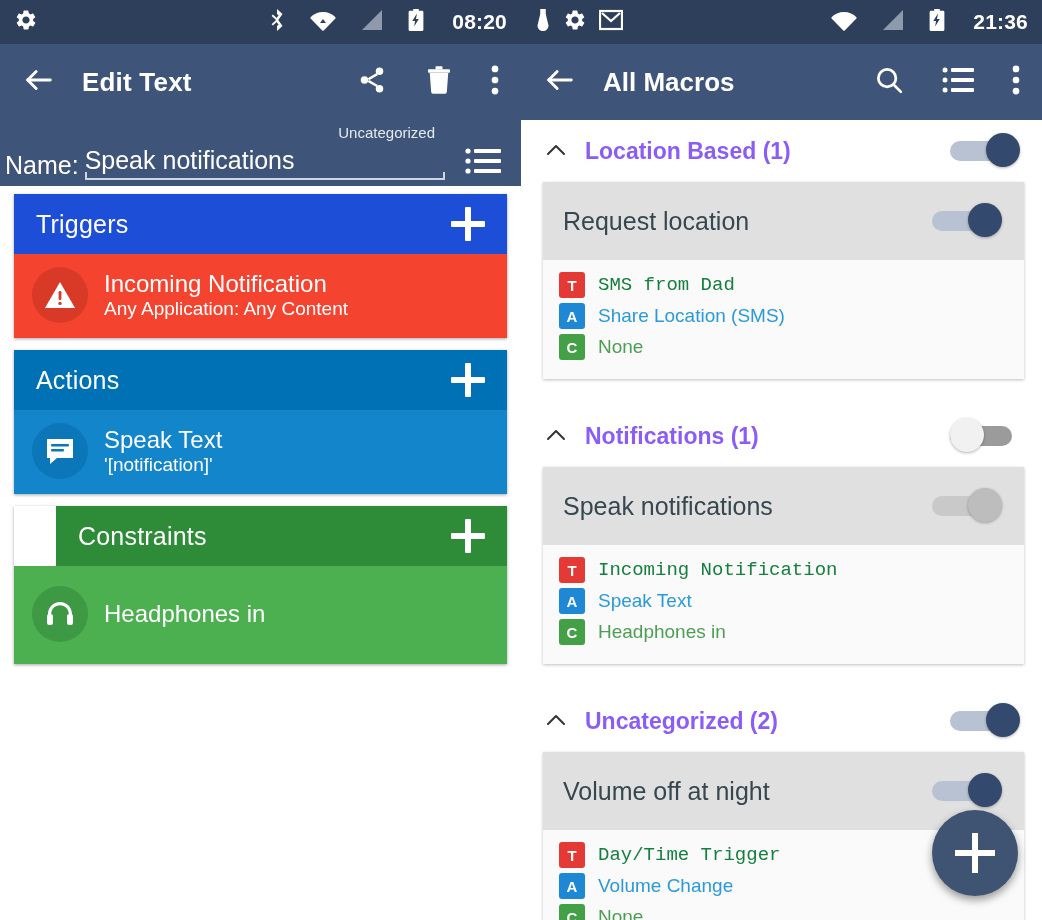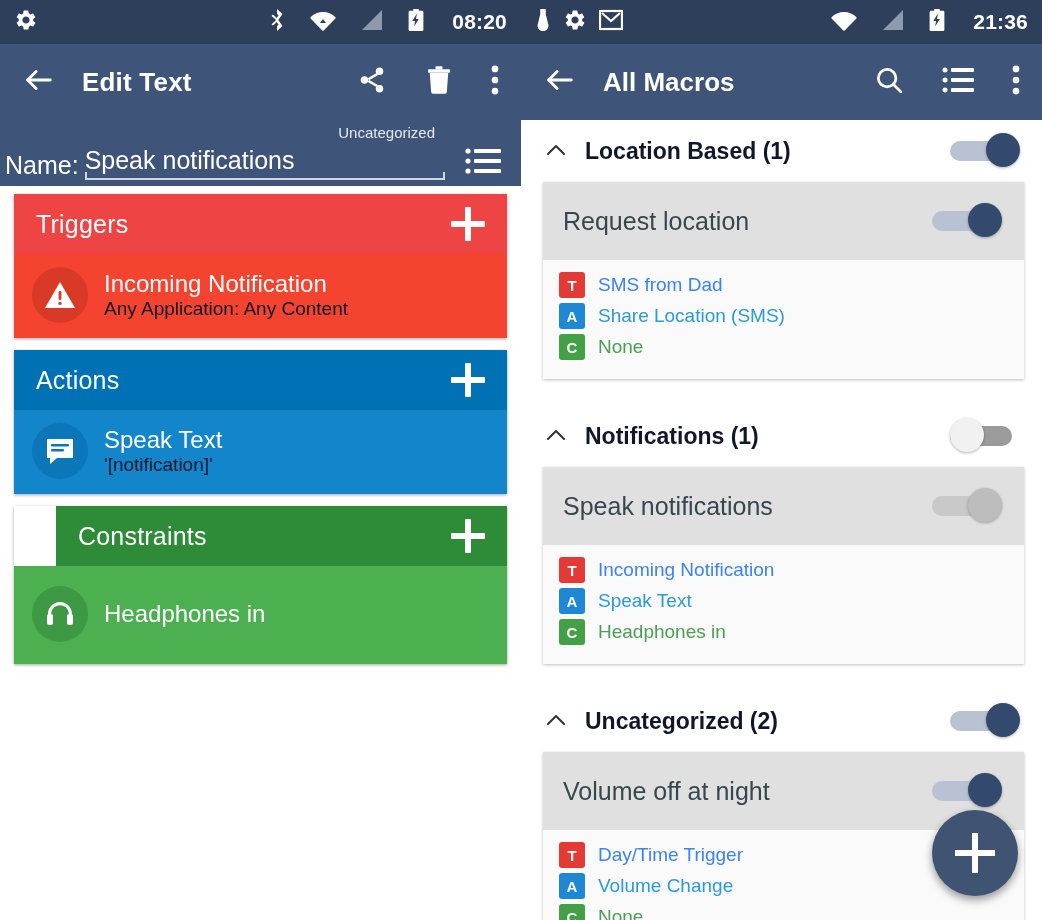--- a/index.html
+++ b/index.html
@@ -60,23 +60,23 @@
   .plus::before { left: 0; top: 14px; width: 34px; height: 6px; }
   .plus::after  { top: 0; left: 14px; height: 34px; width: 6px; }
 
   .card-item { display:flex; align-items:center; padding: 13px 18px 15px 18px; }
   .item-ico {
     width: 56px; height:56px; border-radius:50%; flex:0 0 auto;
     display:flex; align-items:center; justify-content:center; margin-right: 16px;
   }
   .item-txt { color:#fff; }
   .item-title { font-size: 24px; font-weight: 400; line-height: 1.15; }
-  .item-sub { font-size: 19px; font-weight: 400; margin-top: 4px; color:#0f172a; }
-
-  .card-triggers .card-head { background:#ef4444; }
+  .item-sub { font-size: 19px; font-weight: 400; margin-top: 4px; color:#ffffff; }
+
+  .card-triggers .card-head { background:#1d4ed8; }
   .card-triggers .card-item { background:#f4432f; }
   .card-triggers .item-ico { background:#d93a28; }
 
   .card-actions .card-head { background:#0071b5; }
   .card-actions .card-item { background:#1285cb; }
   .card-actions .item-ico { background:#0b76b8; }
 
   .card-constraints .card-head { background:#2e8b37;margin-left:42px; }
   .card-constraints .card-item { background:#4caf50; padding-top: 20px; padding-bottom: 22px; }
   .card-constraints .item-ico { background:#3d9943; }
@@ -85,21 +85,21 @@
   .panel-right { width: 521px; height:920px; position:relative; background:#ffffff; overflow:hidden; }
   .r-statusbar { height: 44px; background:#2e3f5c; display:flex; align-items:center; padding: 0 14px; color:#fff;justify-content:flex-end; }
   .r-appbar { height: 76px; background:#3e5478; display:flex; align-items:center; padding: 10px 22px; color:#fff; }
   .r-appbar-title { font-size: 26px; font-weight:700; margin-left: 26px; }
   .r-appbar-actions { margin-left:auto; display:flex; align-items:center; gap: 38px; }
 
   .macro-list { padding: 0 0 0 0; }
 
   .group-head { display:flex; align-items:center; height: 62px; padding: 0 22px 0 24px; }
   .chev { width: 22px; height: 22px; flex:0 0 auto; margin-right: 18px; }
-  .group-title { font-size: 23px; font-weight: 700; color:#0f172a; }
+  .group-title { font-size: 23px; font-weight: 700; color:#8b5cf6; }
 
   .toggle { margin-left:auto; width: 70px; height: 36px; position:relative; flex:0 0 auto; }
   .toggle .track { position:absolute; left:0; top: 8px; width: 62px; height: 20px; border-radius: 10px; }
   .toggle .knob { position:absolute; top:0; width: 34px; height: 34px; border-radius:50%; box-shadow: 0 1px 3px rgba(0,0,0,.3); }
   .toggle.on  .track { background:#b9c2d2; }
   .toggle.on  .knob  { right: 0; background:#34496e; }
   .toggle.off .track { background:#9b9b9b; }
   .toggle.off .knob  { left: 0; background:#f1f1f1; }
   .toggle.on.disabled .track { background:#c9c9c9; }
   .toggle.on.disabled .knob  { background:#bdbdbd; }
@@ -110,21 +110,21 @@
   .macro-body { background:#fafafa; padding: 12px 0 14px 16px; }
   .tac-row { display:flex; align-items:center; margin-bottom: 5px; }
   .tac-badge {
     width: 26px; height: 26px; border-radius: 3px; color:#fff; font-size: 15px; font-weight:700;
     display:flex; align-items:center; justify-content:center; flex:0 0 auto; margin-right: 13px;
   }
   .tac-badge.t { background:#e53935; }
   .tac-badge.a { background:#1e88d5; }
   .tac-badge.c { background:#43a047; }
   .tac-label { font-size: 19px; }
-  .tac-label.t { color:#3b82f6; }
+  .tac-label.t { color:#15803d;font-family:Liberation Mono, monospace; }
   .tac-label.a { color:#2a9ada; }
   .tac-label.c { color:#4c9e52; }
 
   .fab {
     position:absolute; right: 24px; bottom: 24px; width: 86px; height: 86px; border-radius:50%;
     background:#3f5473; box-shadow: 0 4px 8px rgba(0,0,0,.4);
     display:flex; align-items:center; justify-content:center;
   }
   .fab .plus2 { width: 40px; height: 40px; position:relative; }
   .fab .plus2::before, .fab .plus2::after { content:""; position:absolute; background:#fff; }

